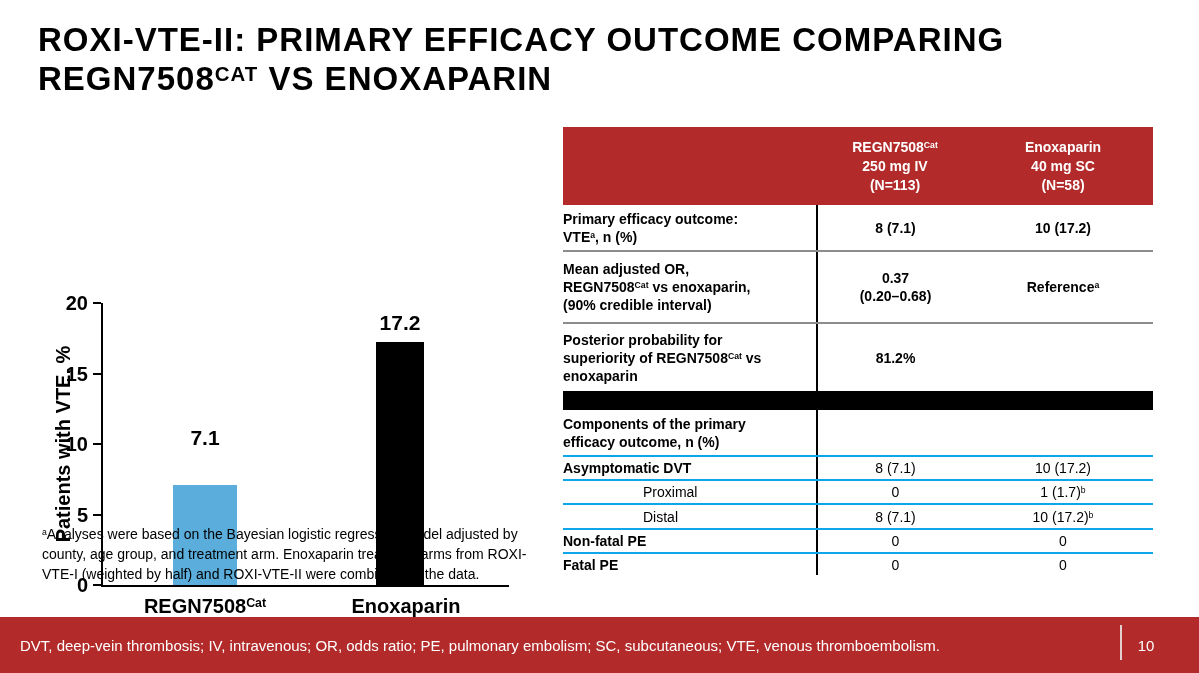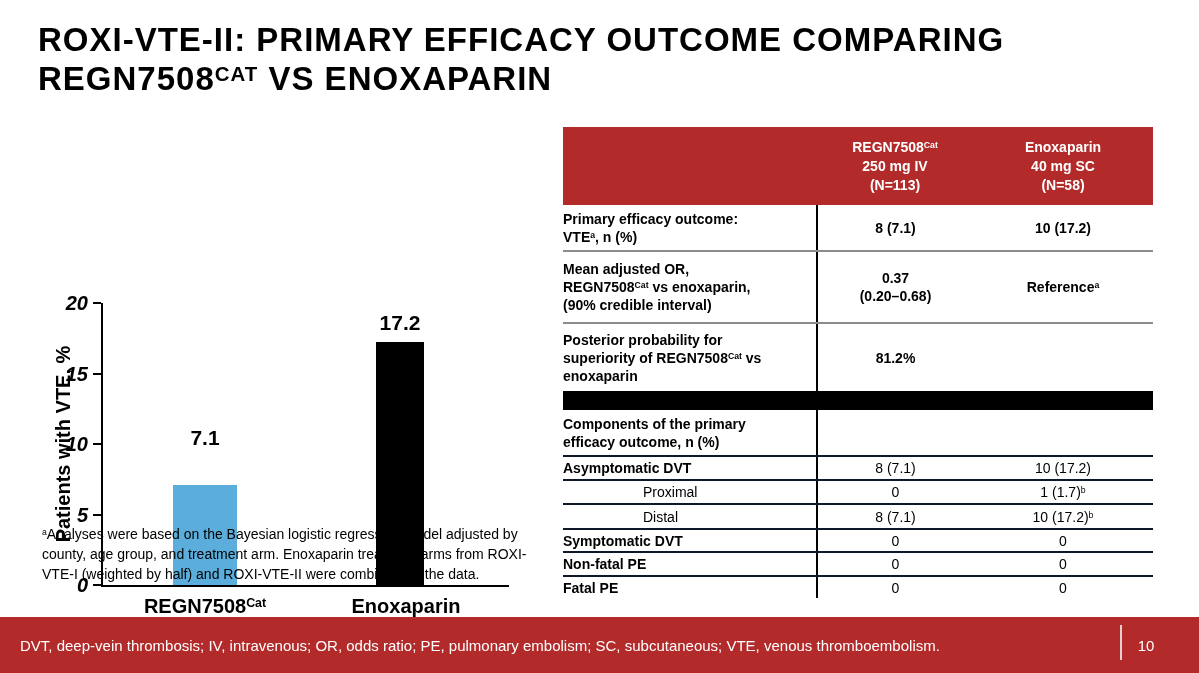--- a/index.html
+++ b/index.html
@@ -19,21 +19,21 @@
   .chart{position:absolute;left:0;top:140px;width:560px;height:380px;}
   .ylabel{
     position:absolute;left:63px;top:304px;transform:translate(-50%,-50%) rotate(-90deg);
     font-size:20px;font-weight:700;white-space:nowrap;
   }
   .yticks{
     position:absolute;left:40px;top:152px;height:304px;width:48px;
     display:flex;flex-direction:column;justify-content:space-between;align-items:flex-end;
     font-size:20px;font-weight:700;
   }
-  .yticks span{height:22px;line-height:22px;display:block;font-style:italic;}
+  .yticks span{height:22px;line-height:22px;display:block;}
   .ytickmarks{
     position:absolute;left:93px;top:162px;height:284px;width:8px;
     display:flex;flex-direction:column;justify-content:space-between;
   }
   .ytickmarks i{display:block;width:8px;height:2px;background:#000;}
   .plot{
     position:absolute;left:101px;top:163px;width:406px;height:282px;
     border-left:2px solid #000;border-bottom:2px solid #000;
   }
   .bar-slot{
@@ -64,21 +64,21 @@
     background:var(--accent,#B22A2A);color:#fff;font-weight:700;
     text-align:center;vertical-align:middle;height:78px;line-height:19px;padding:0;
   }
   .dtable td{vertical-align:middle;padding:0;}
   .lbl{font-weight:700;text-align:left;padding-left:22px;line-height:18px;}
   .lbl.indent{font-weight:400;padding-left:80px;}
   .val{text-align:center;line-height:18px;}
   .valbold{font-weight:700;}
   .vline{border-left:2px solid #000;}
   tr.sep1 > td{border-bottom:2px solid #8C8C8C;}
-  tr.sep2 > td{border-bottom:2px solid #0f172a;}
+  tr.sep2 > td{border-bottom:2px solid #0ea5e9;}
   tr.black-row td{background:#000;height:19px;}
   .h45 td{height:45px;} .h70 td{height:70px;} .h67 td{height:67px;}
   .h22 td{height:22px;} .h23 td{height:23px;} .h21 td{height:21px;}
 
   
   .footer{
     position:absolute;left:0;top:617px;width:1199px;height:56px;
     background:var(--accent,#B22A2A);color:#fff;padding-left:32px;
   }
   .footer-text{
@@ -171,25 +171,20 @@
     <tr class="h22 sep2">
       <td class="lbl indent">Proximal</td>
       <td class="val vline">0</td>
       <td class="val">1 (1.7)<sup>b</sup></td>
     </tr>
     <tr class="h23 sep2">
       <td class="lbl indent">Distal</td>
       <td class="val vline">8 (7.1)</td>
       <td class="val">10 (17.2)<sup>b</sup></td>
     </tr>
-    <tr class="h21 sep2">
-      <td class="lbl">Symptomatic DVT</td>
-      <td class="val vline">0</td>
-      <td class="val">0</td>
-    </tr>
     <tr class="h22 sep2">
       <td class="lbl">Non-fatal PE</td>
       <td class="val vline">0</td>
       <td class="val">0</td>
     </tr>
     <tr class="h21">
       <td class="lbl">Fatal PE</td>
       <td class="val vline">0</td>
       <td class="val">0</td>
     </tr>

